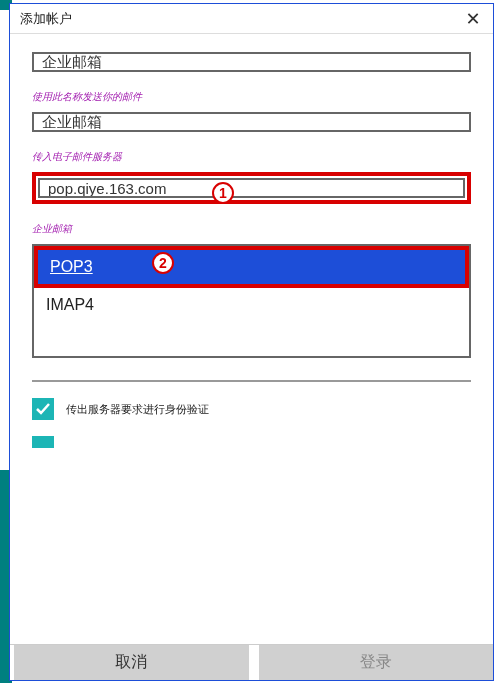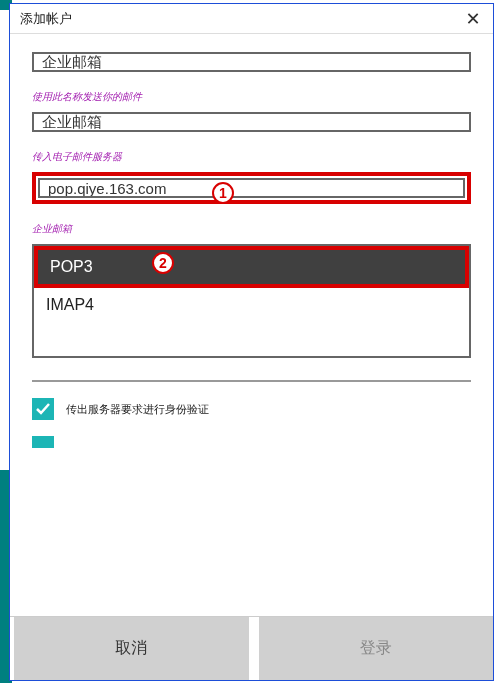--- a/index.html
+++ b/index.html
@@ -113,22 +113,23 @@
     .type-container {
       border: 2px solid #666;
       margin-bottom: 22px;
     }
     .type-option {
       padding: 8px 12px;
       font-size: 16px;
       color: #222;
     }
     .type-option.selected {
-      background: #404040;
+      background: #1d4ed8;
       color: #fff;
+      text-decoration: underline;
     }
     .red-box-option {
       border: 4px solid #d80000;
     }
     .type-spacer {
       height: 34px;
     }
 
     .divider {
       border: none;
@@ -167,21 +168,21 @@
     .checkbox-row.cutoff {
       overflow: hidden;
       height: 12px;
     }
 
     .button-bar {
       position: absolute;
       bottom: 0;
       left: 0;
       right: 0;
-      height: 64px;
+      height: 36px;
       display: flex;
       border-top: 1px solid #ccc;
     }
     .button-bar button {
       flex: 1;
       border: none;
       background: #d0d0d0;
       font-size: 16px;
       color: #333;
       cursor: pointer;

